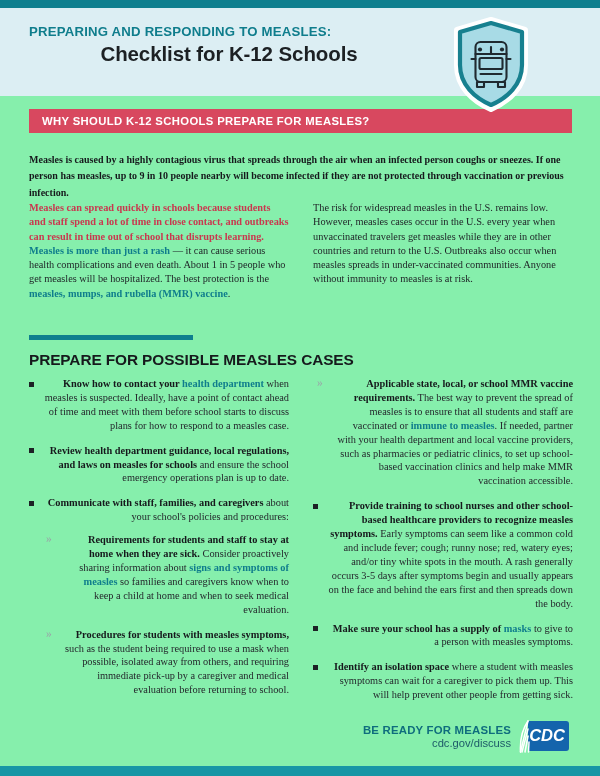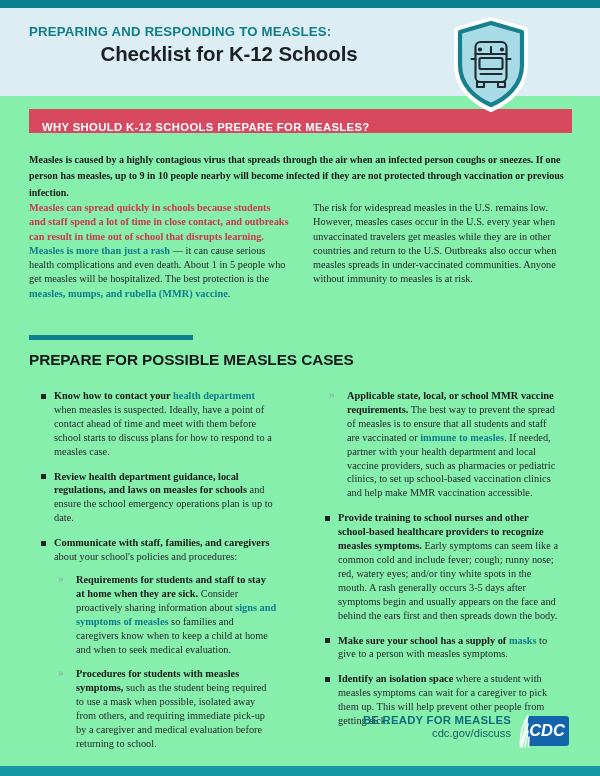--- a/index.html
+++ b/index.html
@@ -75,21 +75,21 @@
 
   
   .red-banner {
     position: absolute;
     top: 109px;
     left: 29px;
     width: 543px;
     height: 24px;
     background: #d8485f;
     display: flex;
-    align-items: flex-end;
+    align-items: center;
   }
   .red-banner-text {
     font-family: "Liberation Sans", sans-serif;
     font-weight: bold;
     font-size: 11.3px;
     letter-spacing: 0.35px;
     color: #ffffff;
     margin-left: 13px;
   }
 
@@ -153,22 +153,23 @@
     top: 377px;
     left: 29px;
     width: 545px;
     display: flex;
     gap: 24px;
   }
   .list-col { width: 260px; }
 
   ul.items {
     list-style: none;
-    margin: 12px;
+    margin: 0;
     padding: 0;
+    text-align: right;
   }
   li.item {
     position: relative;
     padding-left: 13px;
     margin-bottom: 11px;
     font-size: 10.35px;
     line-height: 13.9px;
     color: #24282c;
   }
   li.item::before {
@@ -215,21 +216,21 @@
   }
 
   
   .footer {
     position: absolute;
     left: 0;
     top: 714px;
     width: 600px;
     height: 45px;
     display: flex;
-    align-items: flex-start;
+    align-items: center;
     justify-content: flex-end;
     padding-right: 29px;
     box-sizing: border-box;
   }
   .footer-text {
     text-align: right;
     margin-right: 8px;
     font-family: "Liberation Sans", sans-serif;
   }
   .footer-line1 {

